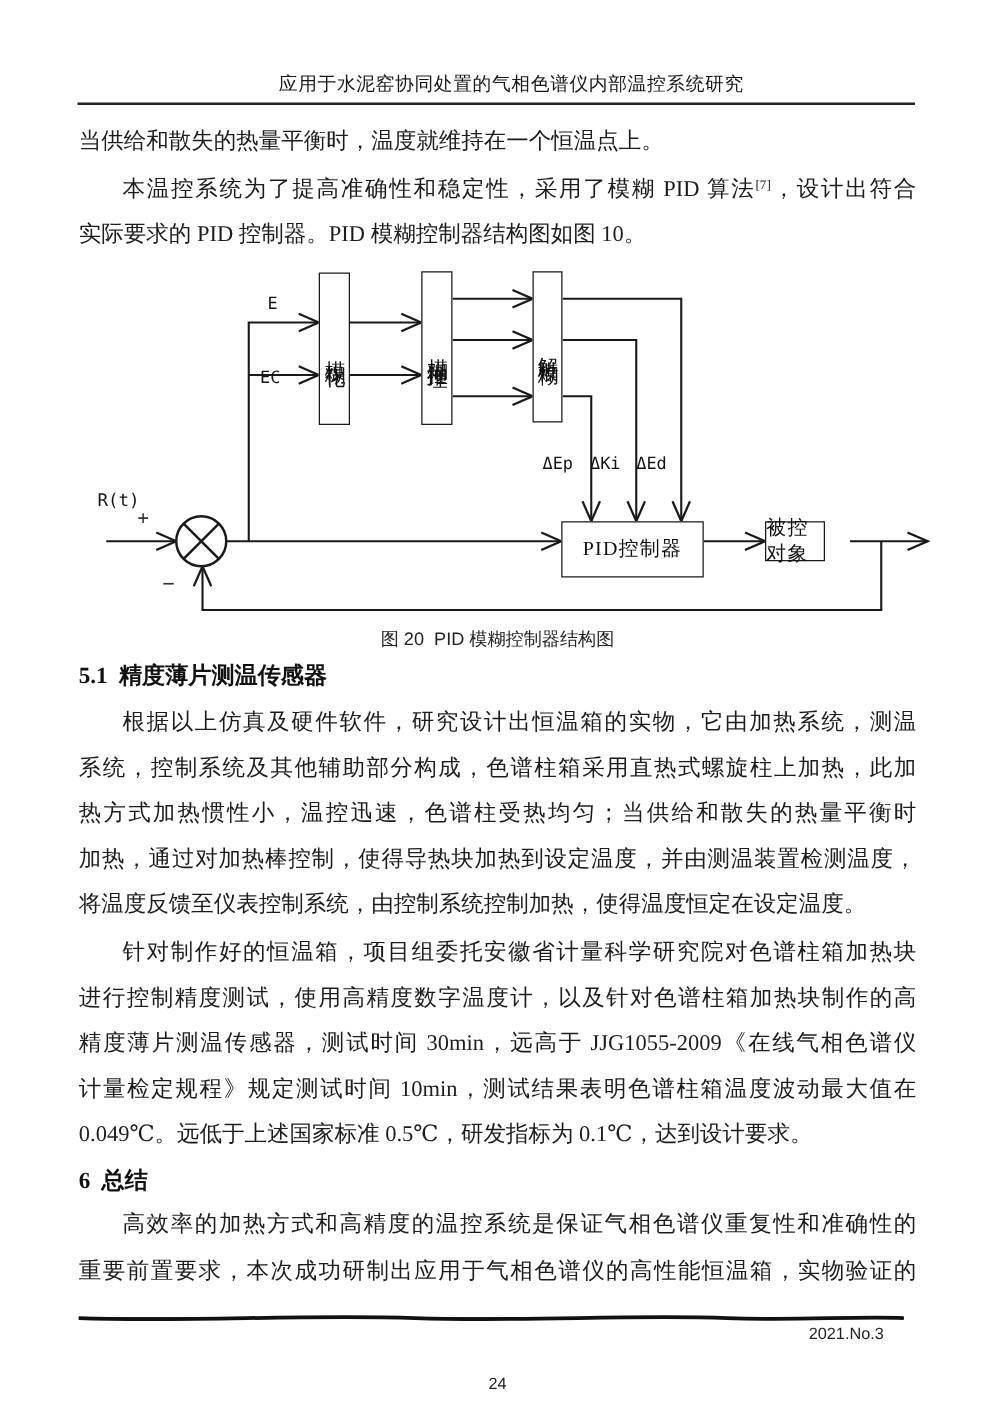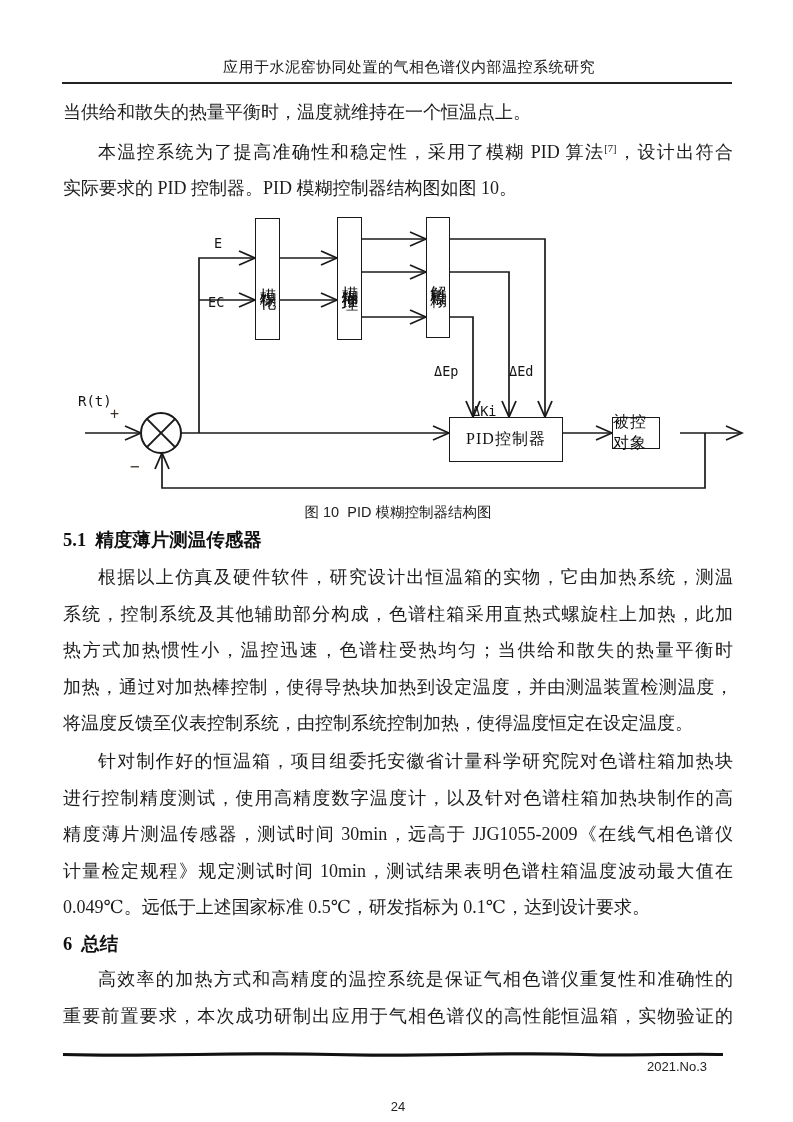--- a/index.html
+++ b/index.html
@@ -115,25 +115,25 @@
     <div class="dbox hbox" style="left:612px; top:207px; width:48px;  height:32px;">
         <span>被控对象</span>
       </div>
 
     <span class="dlabel" style="left:78px;  top:183px; font-size:14px;">R(t)</span>
     <span class="dlabel sign" style="left:110px; top:195px;">+</span>
     <span class="dlabel sign" style="left:130px; top:247px; font-size:16px;">−</span>
     <span class="dlabel" style="left:214px; top:25px;">E</span>
     <span class="dlabel" style="left:208px; top:67px;margin-top:17px;">EC</span>
     <span class="dlabel" style="left:434px; top:153px;">ΔEp</span>
-    <span class="dlabel" style="left:472px; top:153px;margin-top:40px;">ΔKi</span>
+    <span class="dlabel" style="left:472px; top:153px;">ΔKi</span>
     <span class="dlabel" style="left:509px; top:153px;">ΔEd</span>
   </div>
 
-  <div class="abs fig-caption">图 10  PID 模糊控制器结构图</div>
+  <div class="abs fig-caption">图 20  PID 模糊控制器结构图</div>
 
   <div class="abs textblock heading" style="top:527px">
     <span class="h-num">5.1</span><span class="h-zh">精度薄片测温传感器</span>
   </div>
 
   <div class="abs textblock" style="top:559px">
     <div class="line just indent">根据以上仿真及硬件软件，研究设计出恒温箱的实物，它由加热系统，测温</div>
     <div class="line just">系统，控制系统及其他辅助部分构成，色谱柱箱采用直热式螺旋柱上加热，此加</div>
     <div class="line just">热方式加热惯性小，温控迅速，色谱柱受热均匀；当供给和散失的热量平衡时</div>
     <div class="line just">加热，通过对加热棒控制，使得导热块加热到设定温度，并由测温装置检测温度，</div>

